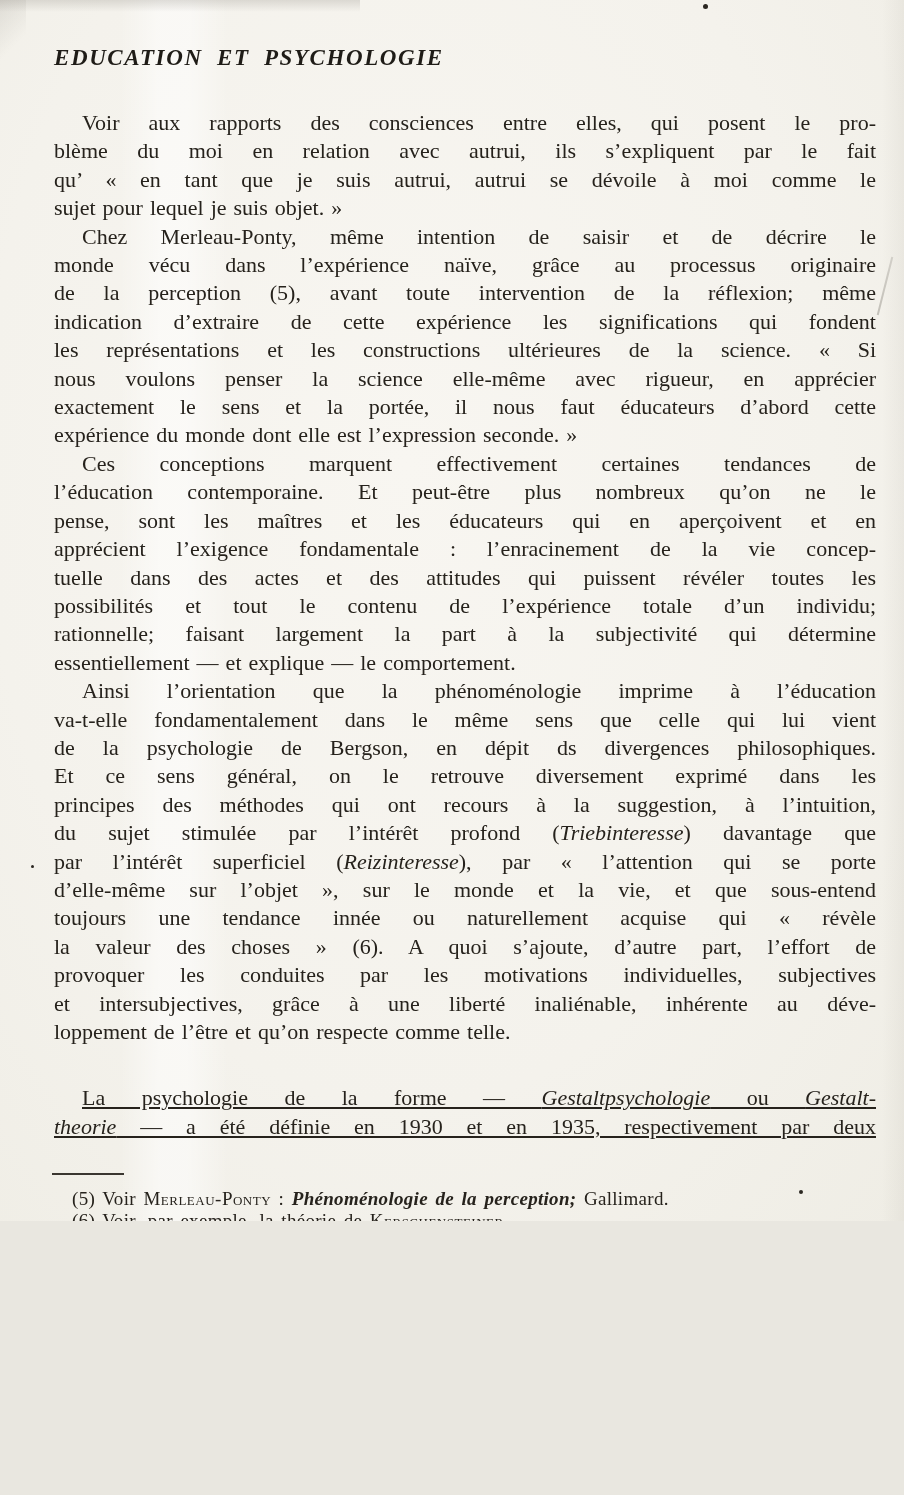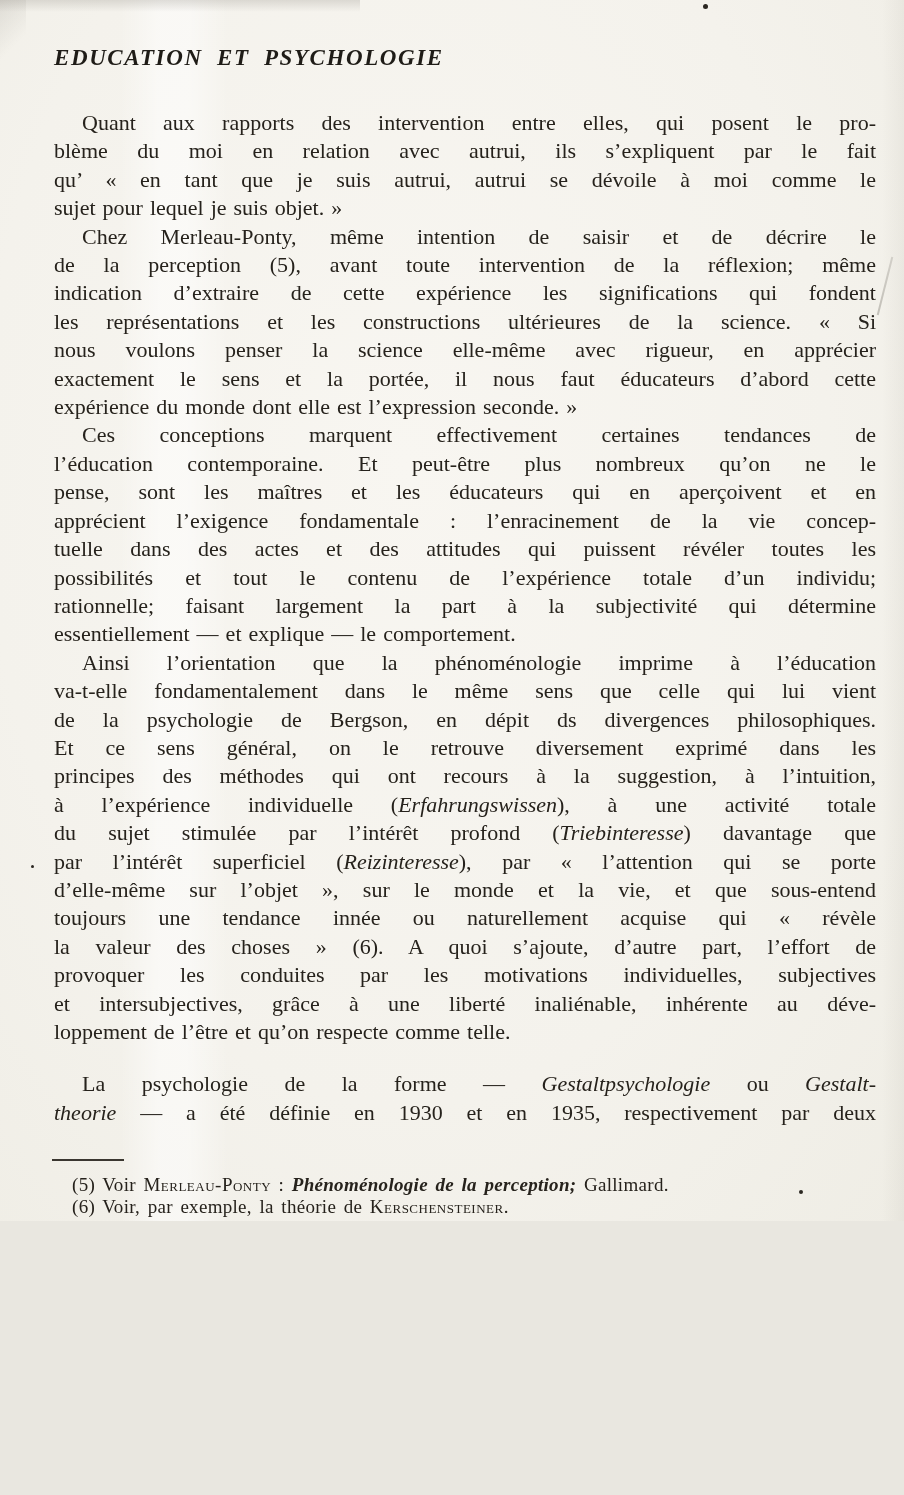--- a/index.html
+++ b/index.html
@@ -55,21 +55,21 @@
   .section-heading {
     margin-top: 86px;
     font-size: 29px;
     line-height: 36px;
     font-weight: bold;
     text-align: center;
     letter-spacing: 2.5px;
     word-spacing: 12px;
     color: #1e1a15;
   }
-  .after-heading { margin-top: 24px; }
+  .after-heading { margin-top: 38px; text-decoration: underline; }
   .footnote-rule {
     margin-top: 32px;
     margin-left: -2px;
     width: 72px;
     height: 2px;
     background: #3a3630;
   }
   .footnotes { margin-top: 13px; padding-left: 18px; }
   .footnote {
     font-size: 19px;
@@ -128,27 +128,28 @@
   <div class="speck" style="left:755px;top:1439px;width:3px;height:3px;"></div>
   <div class="speck" style="left:862px;top:1459px;width:3px;height:3px;"></div>
   <div class="speck" style="left:706px;top:1483px;width:3px;height:3px;"></div>
 
   <div class="column">
 
     <div class="running-header">EDUCATION ET PSYCHOLOGIE</div>
 
     <div class="body-text">
         <div class="paragraph">
-          <div class="line first"><span>Quant aux rapports des intervention entre elles, qui posent le pro-</span></div>
+          <div class="line first"><span>Voir aux rapports des consciences entre elles, qui posent le pro-</span></div>
           <div class="line"><span>blème du moi en relation avec autrui, ils s’expliquent par le fait</span></div>
           <div class="line"><span>qu’ « en tant que je suis autrui, autrui se dévoile à moi comme le</span></div>
           <div class="line end"><span>sujet pour lequel je suis objet. »</span></div>
         </div>
         <div class="paragraph">
           <div class="line first"><span>Chez Merleau-Ponty, même intention de saisir et de décrire le</span></div>
+          <div class="line"><span>monde vécu dans l’expérience naïve, grâce au processus originaire</span></div>
           <div class="line"><span>de la perception (5), avant toute intervention de la réflexion; même</span></div>
           <div class="line"><span>indication d’extraire de cette expérience les significations qui fondent</span></div>
           <div class="line"><span>les représentations et les constructions ultérieures de la science. « Si</span></div>
           <div class="line"><span>nous voulons penser la science elle-même avec rigueur, en apprécier</span></div>
           <div class="line"><span>exactement le sens et la portée, il nous faut éducateurs d’abord cette</span></div>
           <div class="line end"><span>expérience du monde dont elle est l’expression seconde. »</span></div>
         </div>
         <div class="paragraph">
           <div class="line first"><span>Ces conceptions marquent effectivement certaines tendances de</span></div>
           <div class="line"><span>l’éducation contemporaine. Et peut-être plus nombreux qu’on ne le</span></div>
@@ -158,21 +159,20 @@
           <div class="line"><span>possibilités et tout le contenu de l’expérience totale d’un individu;</span></div>
           <div class="line"><span>rationnelle; faisant largement la part à la subjectivité qui détermine</span></div>
           <div class="line end"><span>essentiellement — et explique — le comportement.</span></div>
         </div>
         <div class="paragraph">
           <div class="line first"><span>Ainsi l’orientation que la phénoménologie imprime à l’éducation</span></div>
           <div class="line"><span>va-t-elle fondamentalement dans le même sens que celle qui lui vient</span></div>
           <div class="line"><span>de la psychologie de Bergson, en dépit ds divergences philosophiques.</span></div>
           <div class="line"><span>Et ce sens général, on le retrouve diversement exprimé dans les</span></div>
           <div class="line"><span>principes des méthodes qui ont recours à la suggestion, à l’intuition,</span></div>
-          <div class="line"><span>à l’expérience individuelle (</span><span class="s-i">Erfahrungswissen</span><span>), à une activité totale</span></div>
           <div class="line"><span>du sujet stimulée par l’intérêt profond (</span><span class="s-i">Triebinteresse</span><span>) davantage que</span></div>
           <div class="line"><span>par l’intérêt superficiel (</span><span class="s-i">Reizinteresse</span><span>), par « l’attention qui se porte</span></div>
           <div class="line"><span>d’elle-même sur l’objet », sur le monde et la vie, et que sous-entend</span></div>
           <div class="line"><span>toujours une tendance innée ou naturellement acquise qui « révèle</span></div>
           <div class="line"><span>la valeur des choses » (6). A quoi s’ajoute, d’autre part, l’effort de</span></div>
           <div class="line"><span>provoquer les conduites par les motivations individuelles, subjectives</span></div>
           <div class="line"><span>et intersubjectives, grâce à une liberté inaliénable, inhérente au déve-</span></div>
           <div class="line end"><span>loppement de l’être et qu’on respecte comme telle.</span></div>
         </div>
       </div>

